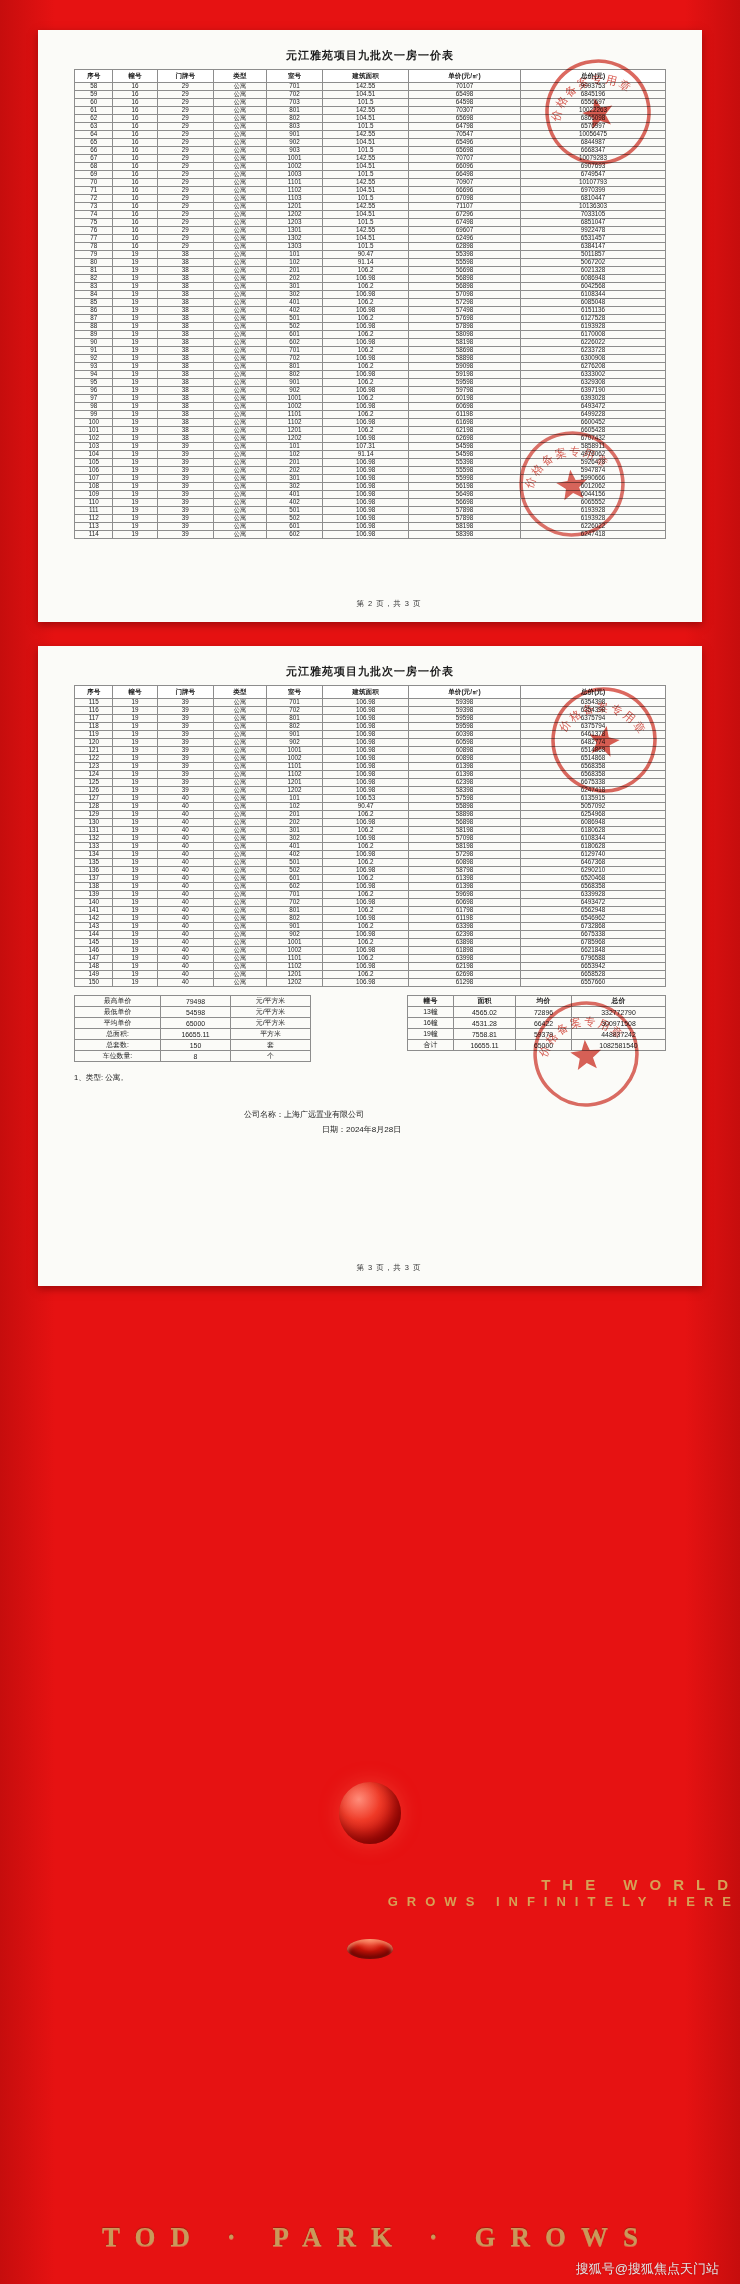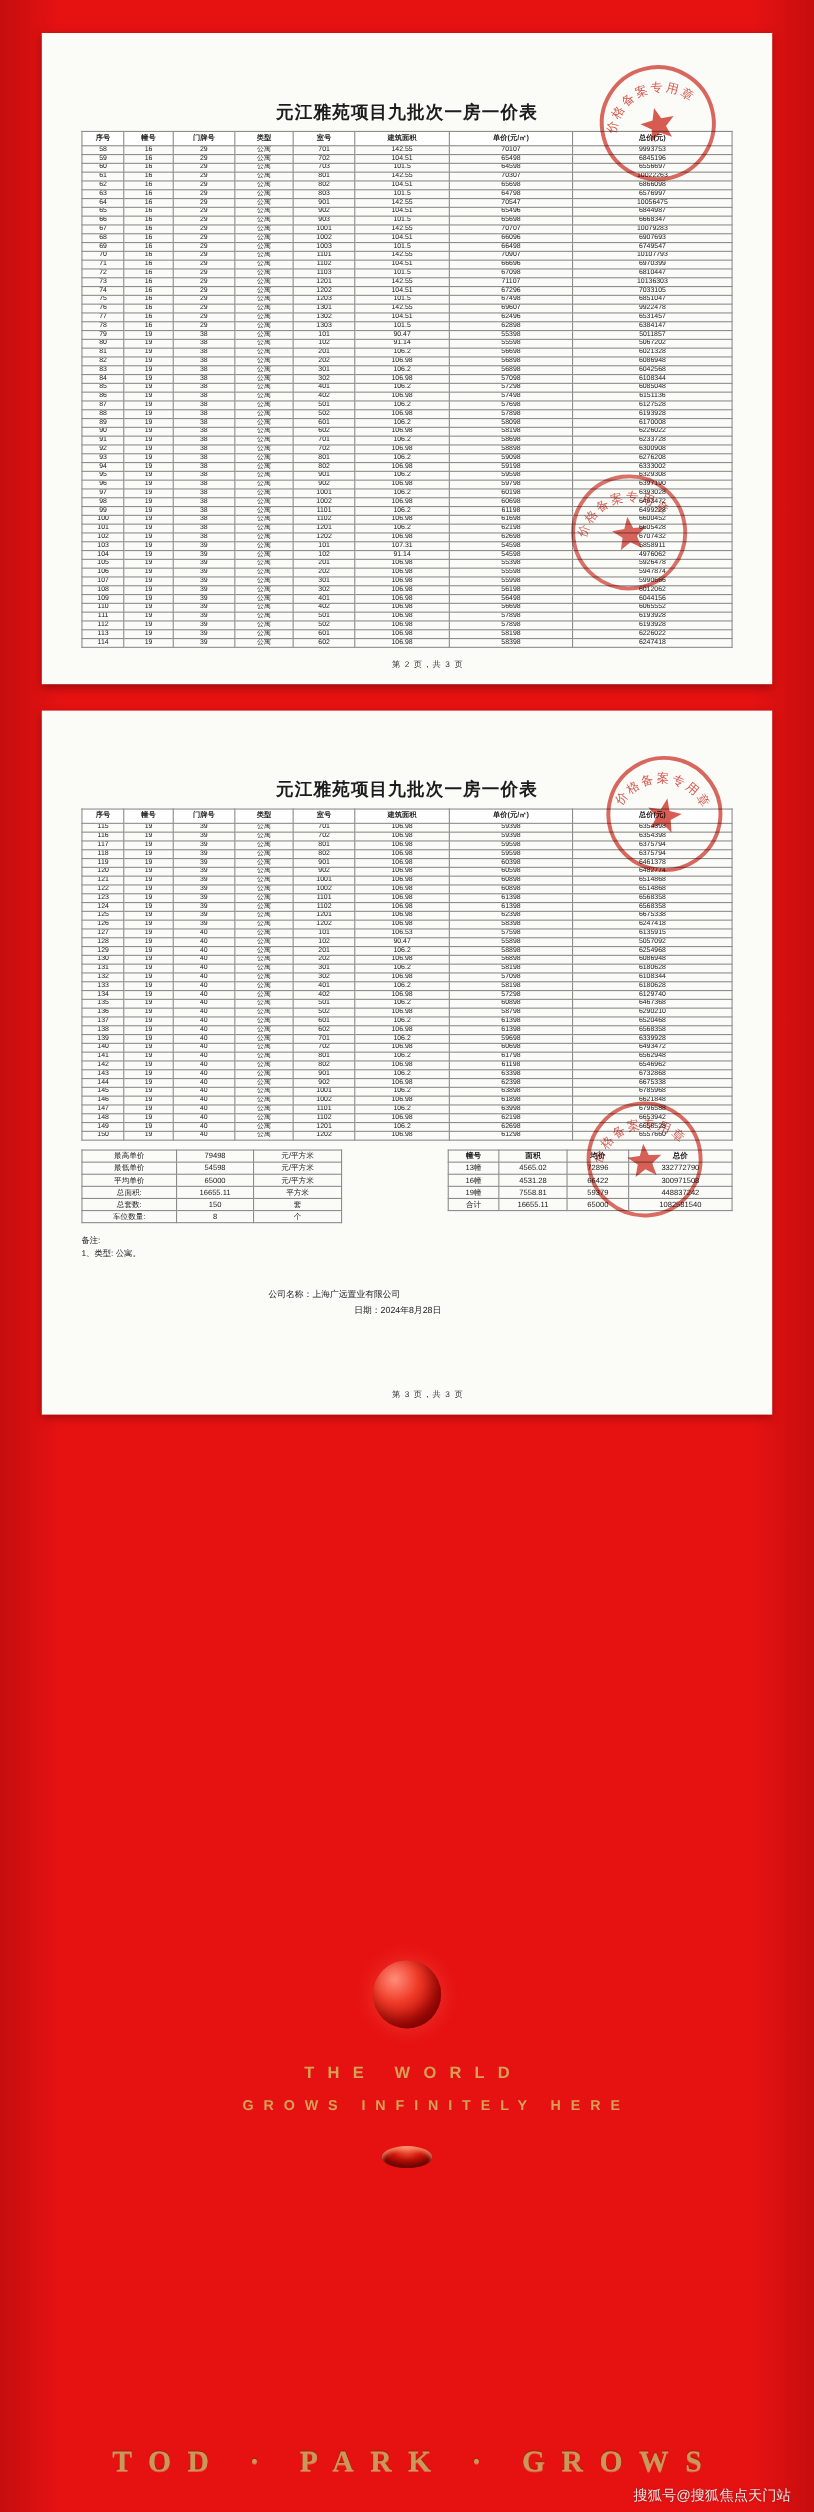--- a/index.html
+++ b/index.html
@@ -10,21 +10,21 @@
     background-image:linear-gradient(90deg, #c60d0d 0px, #e61212 55px, #e61212 685px, #c60d0d 740px);
     font-family:"Liberation Sans","DejaVu Sans",sans-serif;
     overflow:hidden;
   }
   .page {
     position:absolute; left:38px; width:664px; background:#fbfbf8;
     box-shadow:0 3px 8px rgba(90,0,0,.5);
   }
   #page1 { top:30px;  height:592px; }
   #page2 { top:646px; height:640px; }
-  .doc-title { text-align:center; font-size:16px; font-weight:bold; color:#1c1c1c; padding-top:18px; letter-spacing:1px;margin-top:44px; }
+  .doc-title { text-align:center; font-size:11px; font-weight:bold; color:#1c1c1c; padding-top:18px; letter-spacing:1px; }
   table.price { width:592px; margin:6px auto 0; border-collapse:collapse; table-layout:fixed; }
   table.price th { font-size:6.6px; font-weight:bold; height:13px; background:#fff; }
   table.price td { font-size:6.3px; height:8px; }
   table.price th, table.price td {
     border:0.5px solid #8d8d8d; text-align:center; padding:0 1px; color:#222;
     line-height:1.05; overflow:hidden; white-space:nowrap;
   }
   .page-footer { position:absolute; bottom:13px; width:100%; text-align:center; font-size:7.5px; color:#333; letter-spacing:1px;margin-left:19px; }
 
   .summary-wrap { display:flex; justify-content:space-between; align-items:flex-start; width:592px; margin:8px auto 0; }
@@ -40,28 +40,28 @@
   .company-block { width:592px; margin:25px auto 0; font-size:8px; color:#222; }
   .company-line { margin-left:170px; }
   .date-line { margin-left:248px; margin-top:4px; }
 
   svg.seal { position:absolute; width:112px; height:112px; pointer-events:none; mix-blend-mode:multiply; }
   #sealA { right:48px;  top:26px;  transform:rotate(-14deg); }
   #sealB { right:74px;  top:398px; transform:rotate(-7deg); }
   #sealC { right:42px;  top:38px;  transform:rotate(11deg); }
   #sealD { right:60px;  top:352px; transform:rotate(-5deg); }
 
-  .art { position:absolute; top:1782px; left:0; width:740px; text-align:center; color:#d6a156; }
+  .art { position:absolute; top:1782px; left:0; width:740px; text-align:right; color:#d6a156; }
   .sphere {
     width:62px; height:62px; border-radius:50%; margin:0 auto;
     background:radial-gradient(circle at 32% 28%, #ff8d7a 0%, #f03b28 35%, #c40d08 70%, #8f0503 100%);
     box-shadow: inset -6px -8px 14px rgba(90,0,0,.6), 0 0 20px rgba(255,120,90,.35);
   }
   .art-line1 { margin-top:32px; font-size:15px; font-weight:bold; letter-spacing:12px; text-indent:12px; }
-  .art-line2 { margin-top:13px; font-size:13px; font-weight:bold; letter-spacing:9px; text-indent:9px;padding-left:44px; }
+  .art-line2 { margin-top:1px; font-size:13px; font-weight:bold; letter-spacing:9px; text-indent:9px;padding-left:44px; }
   .crescent {
     width:46px; height:20px; border-radius:50%; margin:30px auto 0;
     background:radial-gradient(ellipse at 50% 0%, #ff7a5e 0%, #d21508 45%, #990402 100%);
     box-shadow: inset 0 3px 4px rgba(255,160,120,.8), inset 0 -5px 7px rgba(70,0,0,.7);
   }
   .brand {
     position:absolute; top:2222px; left:0; width:740px; text-align:center;
     font-family:"Liberation Serif","DejaVu Serif",serif; font-weight:bold;
     font-size:27px; letter-spacing:15px; text-indent:15px; color:#c9995a;
     text-shadow:0 1px 0 rgba(255,224,170,.35), 0 -1px 1px rgba(90,40,0,.45);
@@ -1159,21 +1159,20 @@
             <td>合计</td>
             <td>16655.11</td>
             <td>65000</td>
             <td>1082581540</td>
           </tr>
         </tbody>
     </table>
   </div>
 
   <div class="notes">
-      <div>备注:</div>
       <div>1、类型: 公寓。</div>
     </div>
 
   <div class="company-block">
     <div class="company-line">
       <span>公司名称：</span><span>上海广远置业有限公司</span>
     </div>
     <div class="date-line">日期：2024年8月28日</div>
   </div>
 

